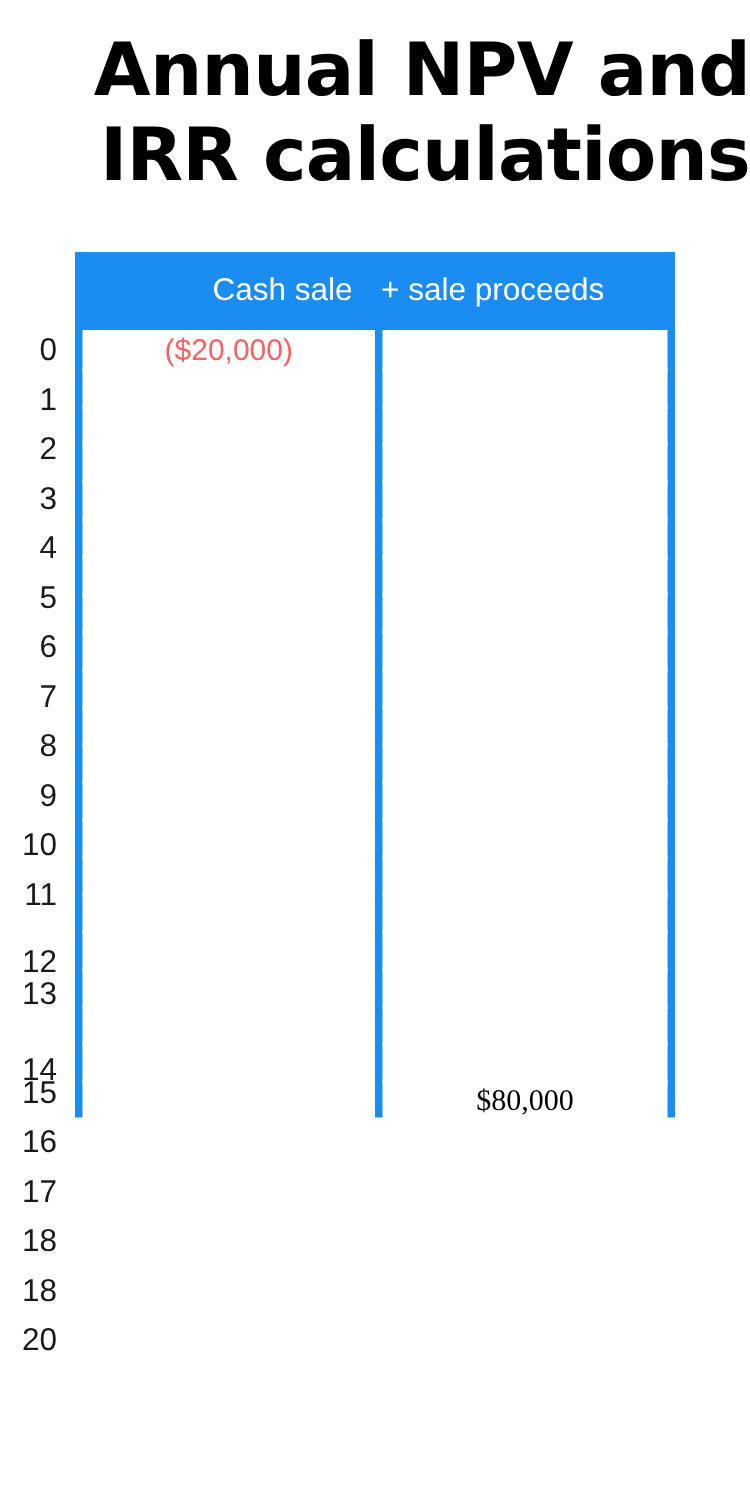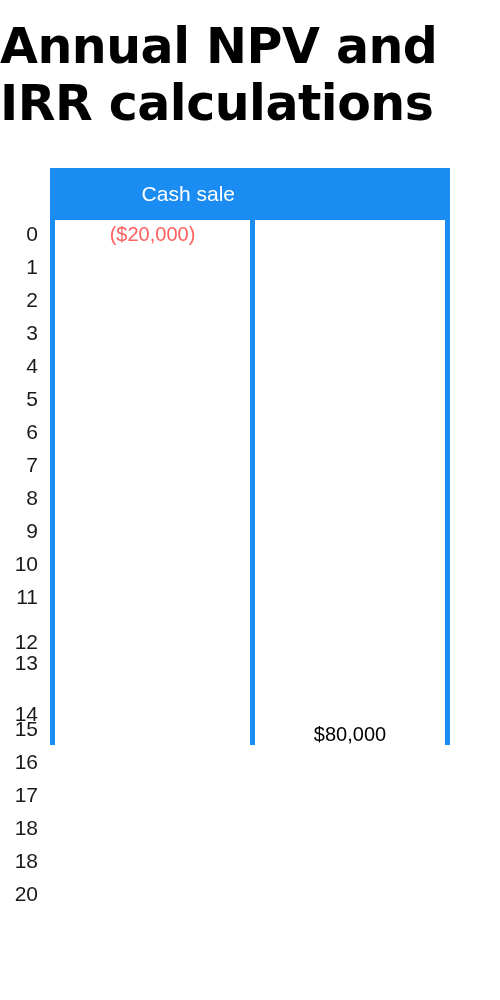--- a/index.html
+++ b/index.html
@@ -14,21 +14,21 @@
     overflow: hidden;
     position: relative;
   }
 
   
   #title {
     position: absolute;
     left: 0;
     top: 18px;
     width: 500px;
-    text-align: left;
+    text-align: right;
     font-family: "DejaVu Sans", sans-serif;
     font-weight: bold;
     font-size: 49px;
     line-height: 57px;
     letter-spacing: -0.5px;
     color: #000000;
     white-space: pre-line;
   }
 
   
@@ -83,21 +83,21 @@
     box-sizing: border-box;
   }
 
   
   .row {
     display: flex;
     height: 20px;
     margin-bottom: 5px;
     position: relative;
   }
-  .row:last-child { margin-bottom: 0; }
+  .row:last-child { margin-bottom: 0; font-family: Liberation Serif, serif; }
 
   .cell {
     background: #ffffff;
     height: 28px;
     box-sizing: border-box;
     display: flex;
     align-items: center;
     justify-content: center;
     font-size: 20px;
     color: #000000;
@@ -151,20 +151,21 @@
         <div class="rowlabel" style="top: 580px;">16</div>
         <div class="rowlabel" style="top: 613px;">17</div>
         <div class="rowlabel" style="top: 646px;">18</div>
         <div class="rowlabel" style="top: 679px;">18</div>
         <div class="rowlabel" style="top: 712px;">20</div>
       </div>
 
     <div id="table-frame">
       <div id="table-header">
         <div class="hcell hcell-cash">Cash sale</div>
+        <div class="hcell hcell-sale">+  sale proceeds</div>
       </div>
       <div id="table-body">
           <div class="row">
             <div class="cell cell-a neg">($20,000)</div>
             <div class="cell cell-b"></div>
           </div>
           <div class="row">
             <div class="cell cell-a"></div>
             <div class="cell cell-b"></div>
           </div>

